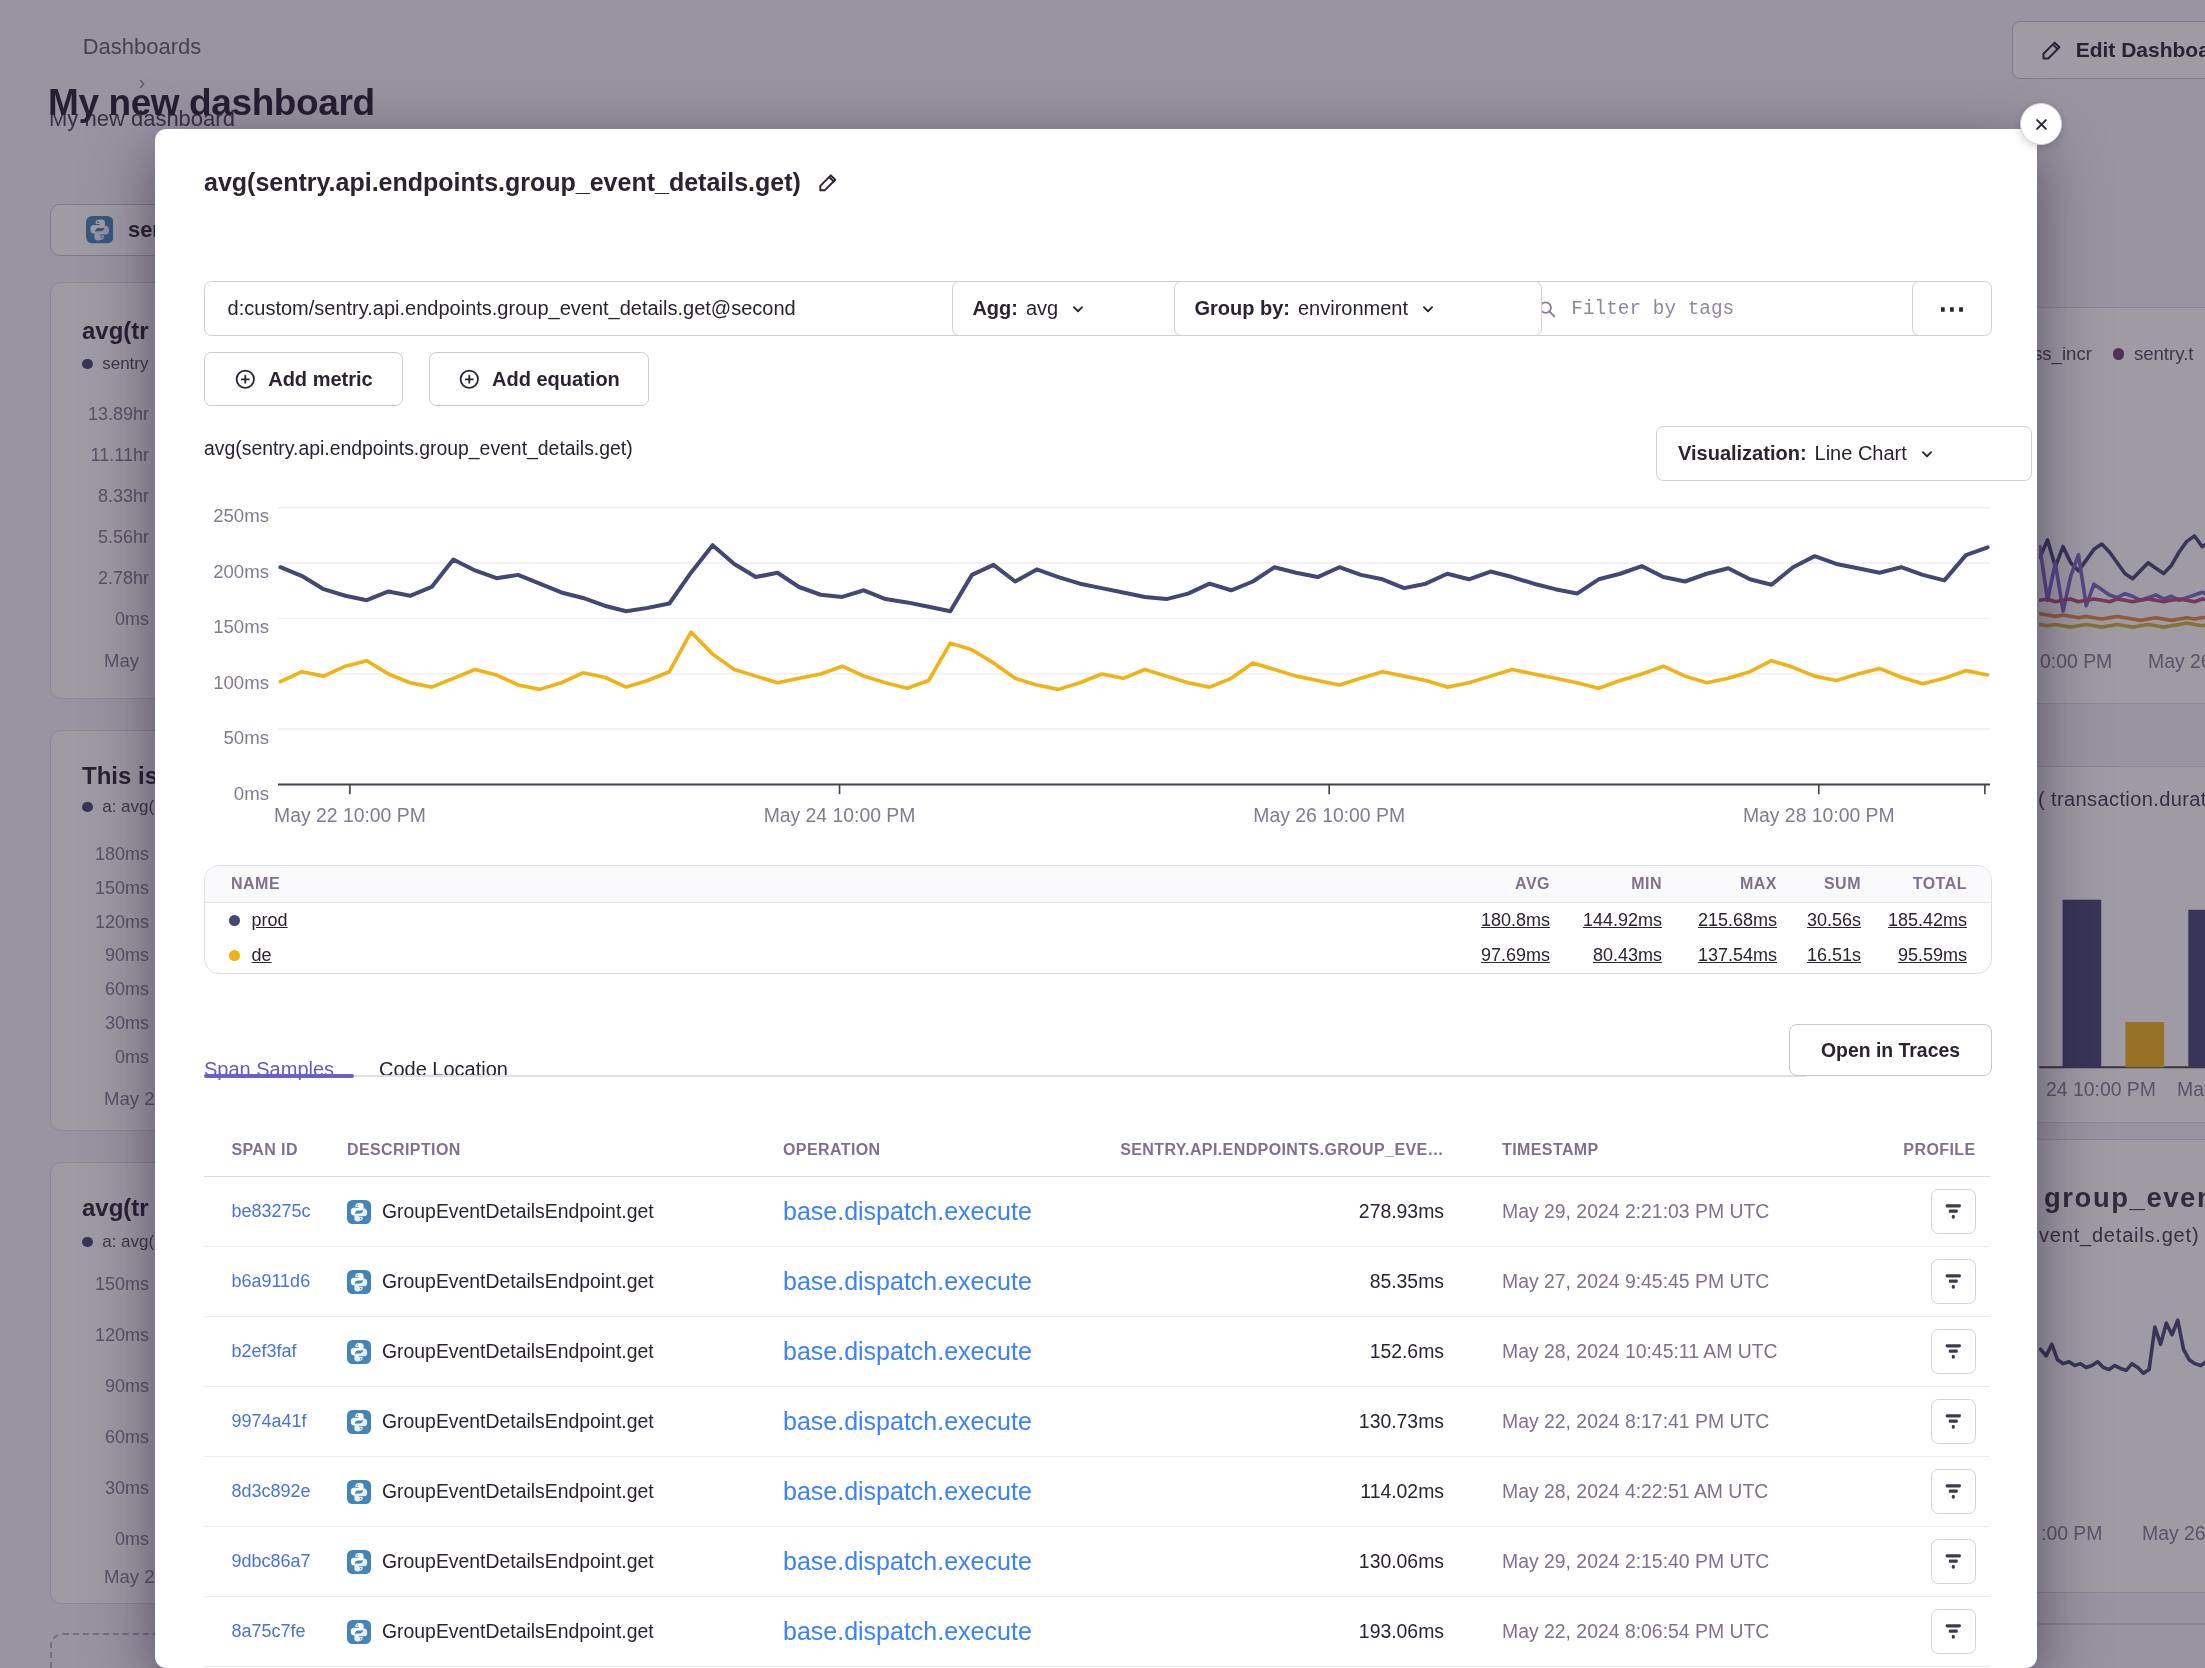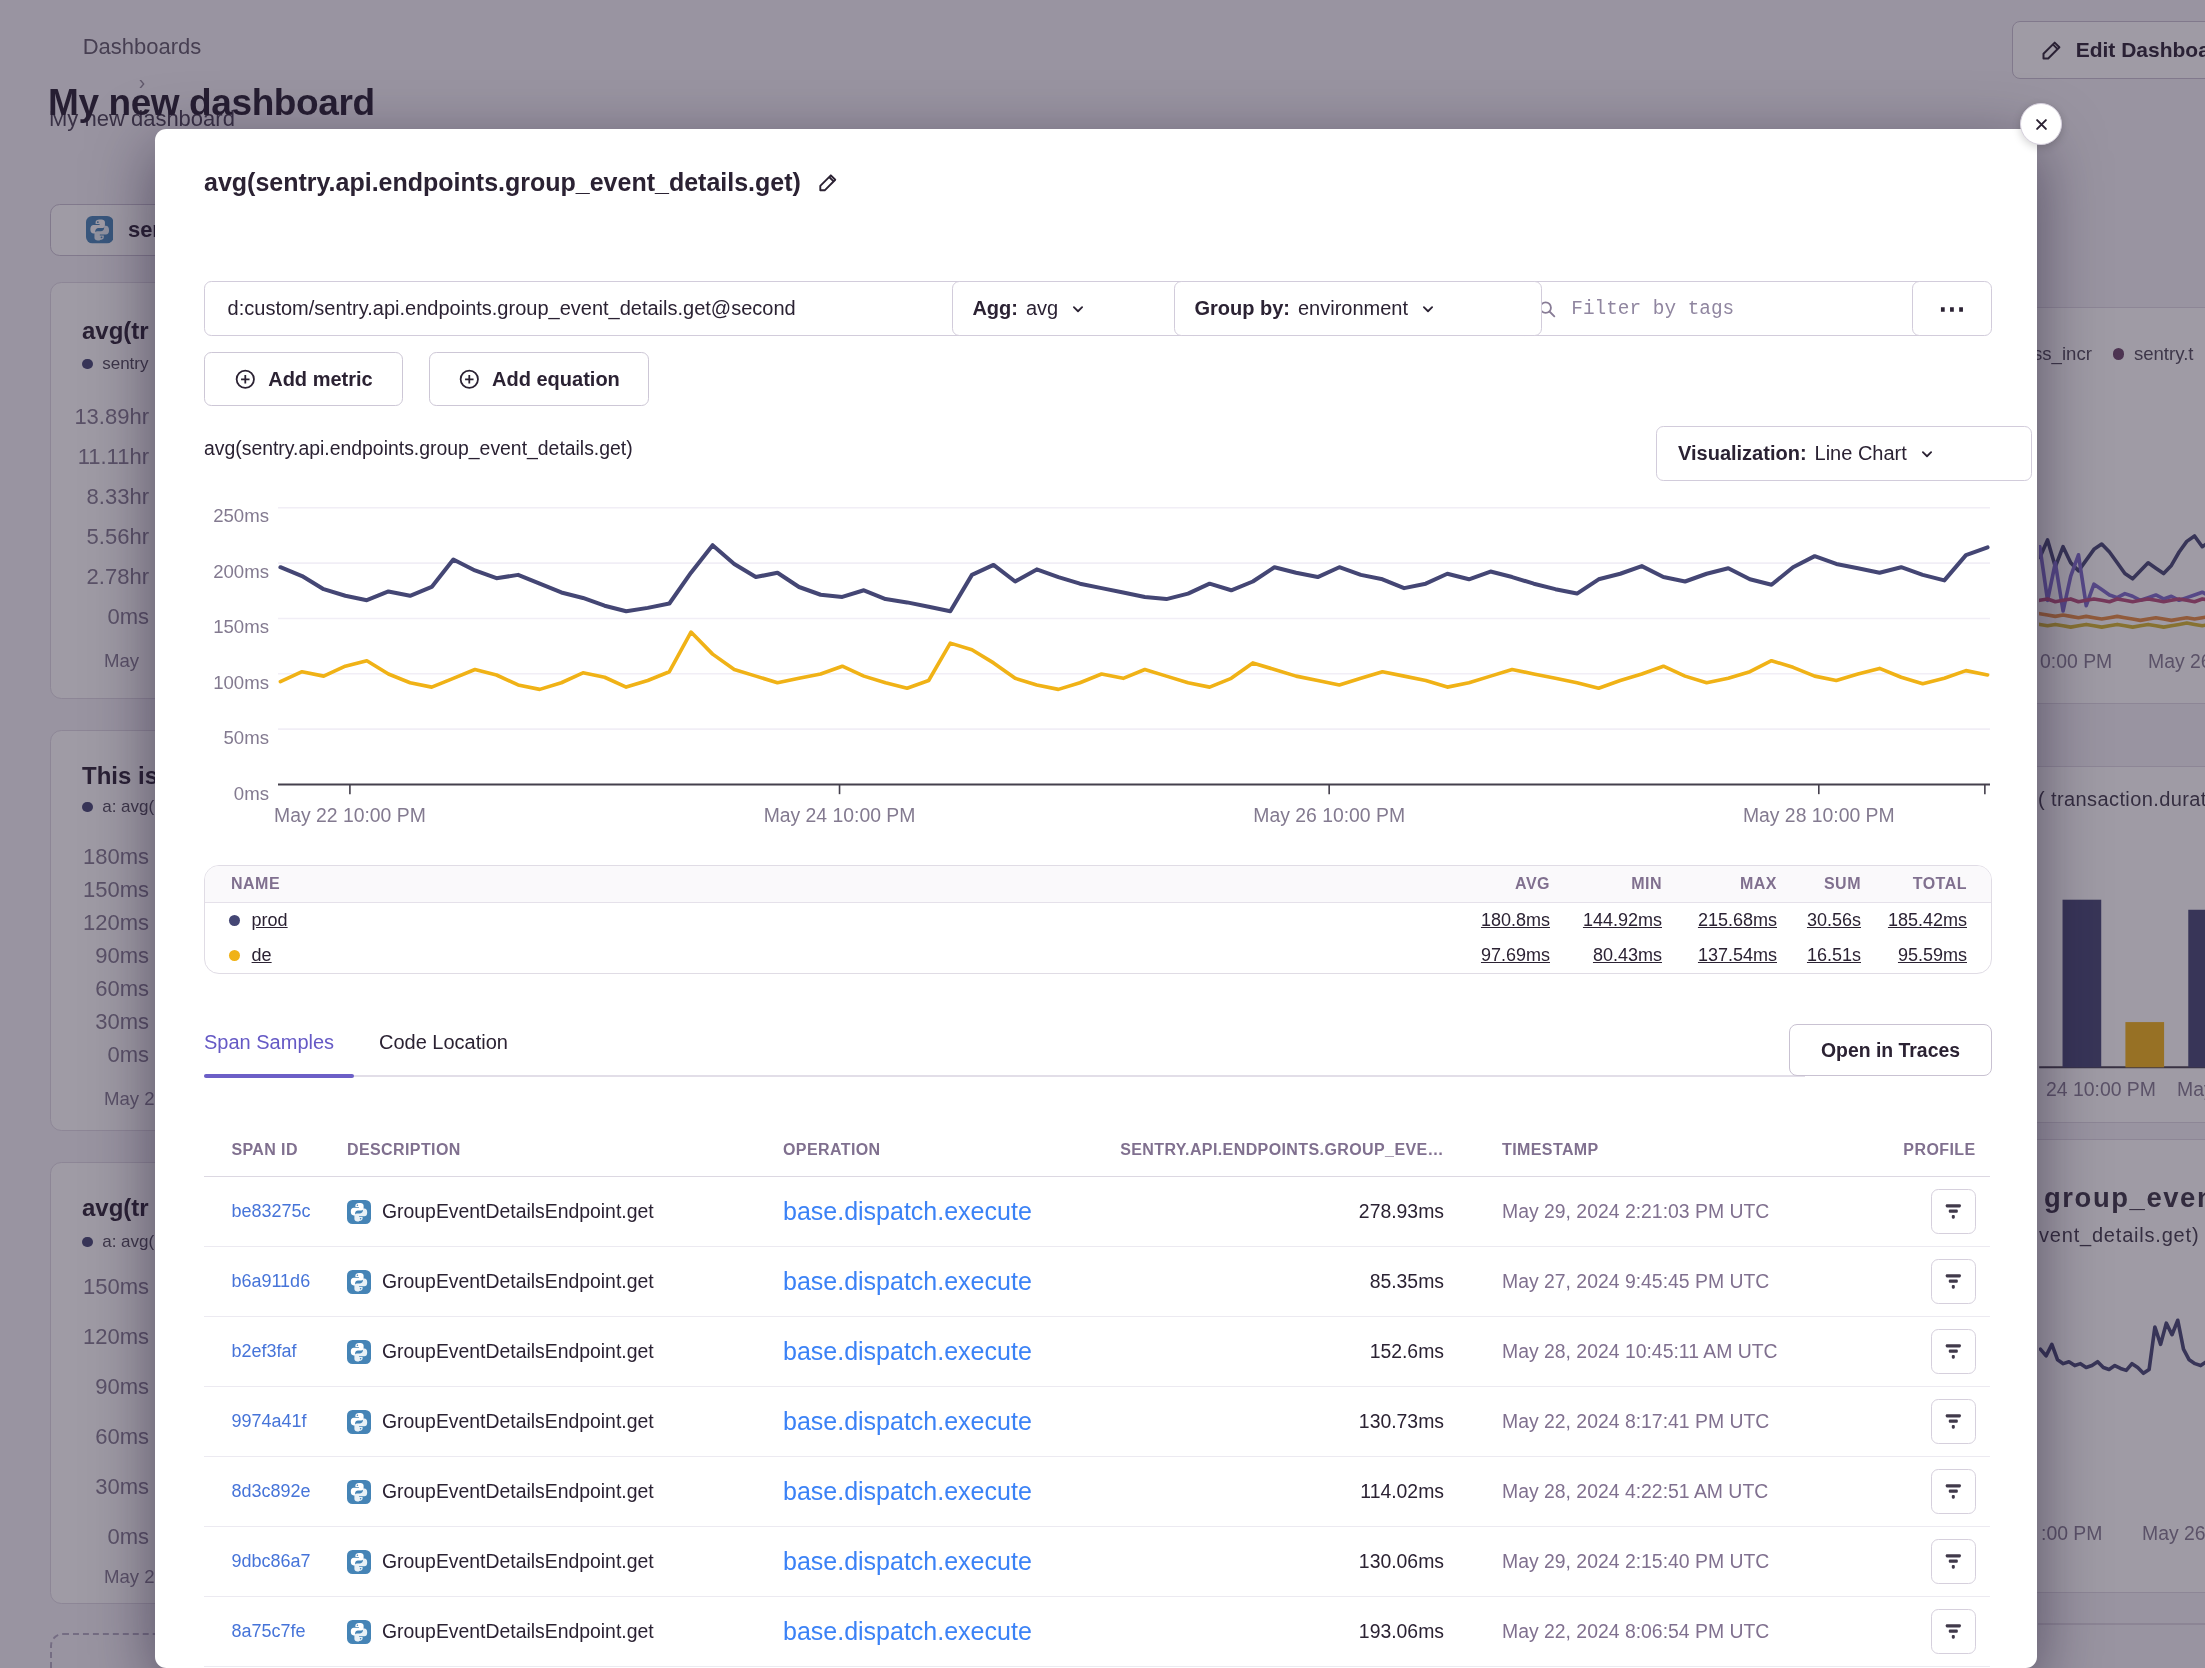--- a/index.html
+++ b/index.html
@@ -11,21 +11,21 @@
   .crumb{font-size:22px;color:#5f5868;display:flex;gap:11.3px;align-items:center;flex-direction:column;}
   .crumb .sep{color:#8d8596;font-size:19.4px;}
   .page-title{font-size:37px;font-weight:800;letter-spacing:-0.4px;color:#241c2e;}
   .btn-like{background:#fff;border:1.6px solid #c9c2d2;border-radius:8px;display:flex;
             align-items:center;justify-content:center;gap:11.3px;font-weight:700;color:#2b2233;}
   .bgcard{background:#fff;border:1.6px solid #ded9e4;border-radius:11.3px;}
   .bgw-title{font-weight:700;color:#2b2233;}
   .bgw-legend{display:flex;align-items:center;gap:9.7px;font-size:17px;color:#4f4a59;}
   .dot{border-radius:50%;display:inline-block;flex:0 0 auto;}
   .ytick-col{display:flex;flex-direction:column;justify-content:space-between;
-             text-align:right;font-size:22px;color:#837a90;}
+             text-align:right;font-size:18px;color:#837a90;}
   .xtick{font-size:18.6px;color:#837a90;}
   .dashed-box{border:2.4px dashed #b3abc2;border-radius:13px;background:transparent;}
   
   #overlay{position:absolute;inset:0;background:rgba(42,33,56,.45);z-index:2;}
   #modal{position:absolute;left:155px;top:129px;width:1882px;height:1539px;background:#ffffff;
          border-radius:11.3px;z-index:3;box-shadow:0 19.4px 65px rgba(20,10,40,.5);overflow:hidden;}
   #close-btn{position:absolute;left:2020px;top:103px;width:40px;height:40px;border-radius:50%;
              background:#fff;border:1.2px solid #d6d0dd;z-index:5;display:flex;align-items:center;
              justify-content:center;cursor:pointer;box-shadow:0 2.4px 8px rgba(0,0,0,.18);}
   .m-title{font-size:25px;font-weight:700;color:#2b2233;display:flex;align-items:center;gap:16px;}
@@ -39,21 +39,21 @@
   
   #summary{border:1.5px solid #e0dce5;border-radius:15px;overflow:hidden;}
   .sum-grid{display:grid;grid-template-columns:1fr 113px 112px 115px 84px 106px;
             align-items:center;padding-right:24px;}
   .sum-head{background:#faf9fb;height:36px;border-bottom:1.5px solid #e5e1ea;
             font-size:16px;font-weight:700;color:#80708f;letter-spacing:0.5px;}
   .sum-row{height:35px;font-size:18px;color:#2b2233;text-decoration:underline;}
   .sum-num{text-align:right;}
   .sum-name{display:flex;align-items:center;gap:11.3px;padding-left:24px;font-size:18px;}
   
-  .tab{font-size:20px;color:#2b2233;cursor:pointer;}
+  .tab{font-size:20px;color:#2b2233;cursor:pointer;margin-top:27px;}
   .tab.active{color:#6559c5;font-weight:500;}
   
   .tbl-head,.trow{display:grid;grid-template-columns:143px 436px 298px 363px 445px 101px;align-items:center;}
   .tbl-head{height:53px;border-bottom:1.5px solid #dcd8e2;font-size:16px;font-weight:700;
             color:#80708f;letter-spacing:0.4px;}
   .trow{height:69px;border-bottom:1.2px solid #eceaf1;}
   .c-span a{color:#4674d9;text-decoration:none;font-size:18px;cursor:pointer;}
   .c-desc{display:flex;align-items:center;gap:11px;font-size:19.4px;color:#2b2233;}
   .c-op{font-size:25px;color:#3b82f6;}
   .c-val{font-size:19.4px;text-align:right;color:#2b2233;}

